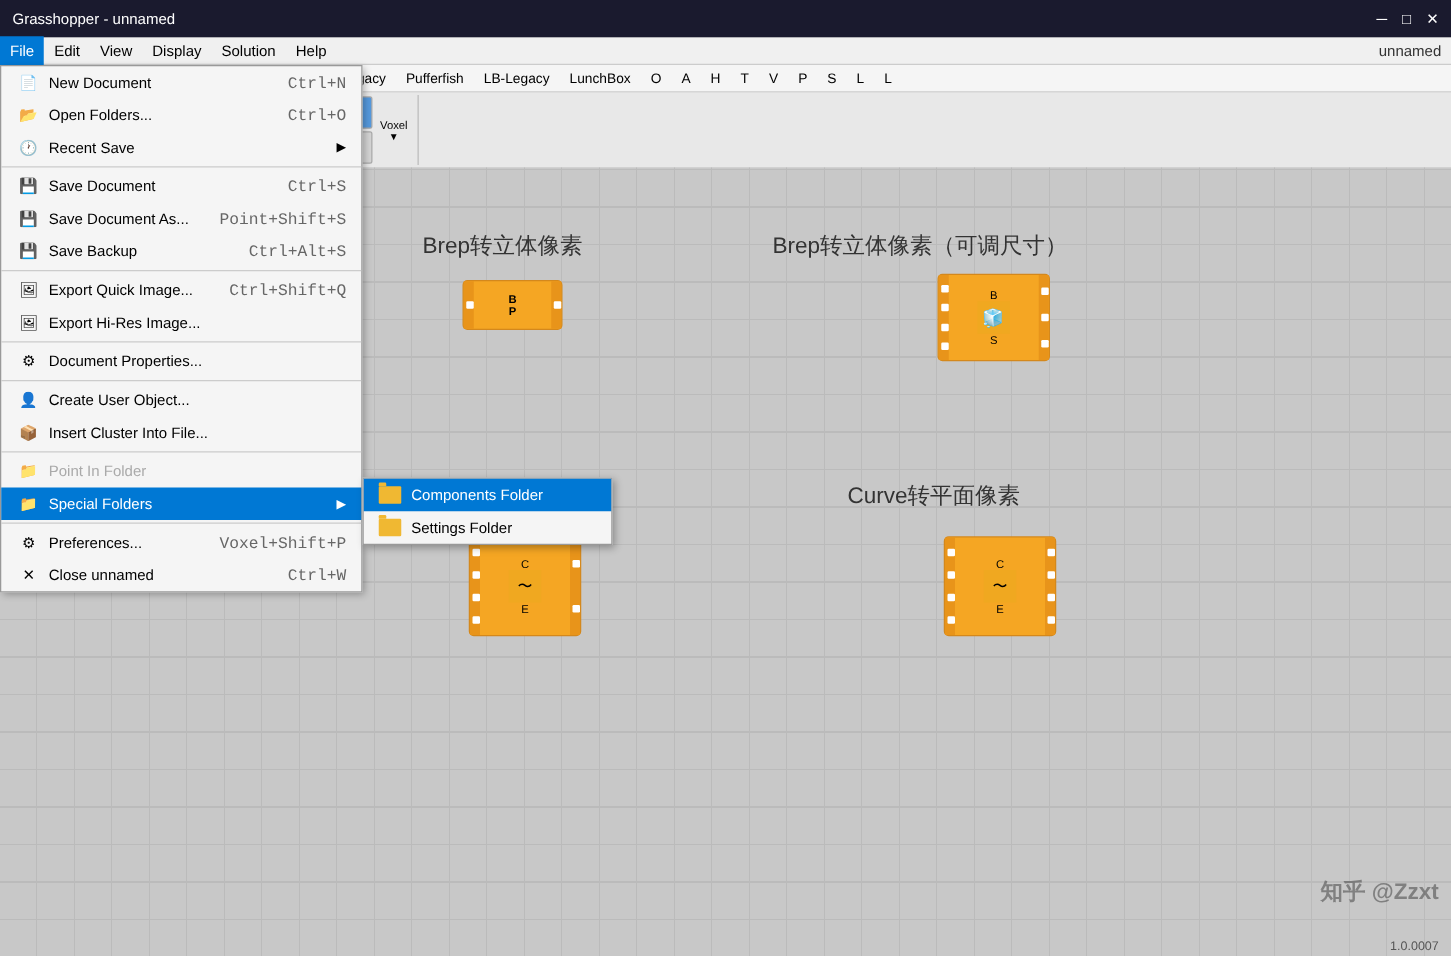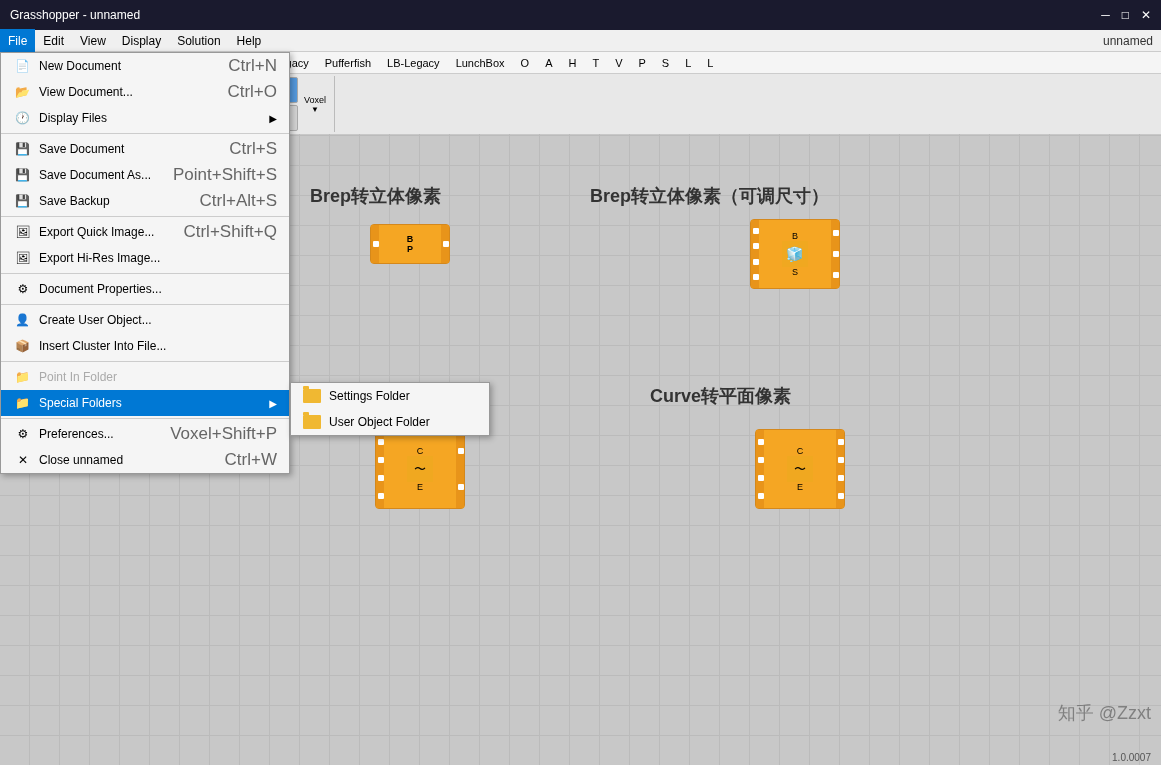--- a/index.html
+++ b/index.html
@@ -69,53 +69,53 @@
         0deg, transparent, transparent 29px, #bbb 29px, #bbb 30px
       ),
       repeating-linear-gradient(
         90deg, transparent, transparent 29px, #bbb 29px, #bbb 30px
       );
       background-color: #c8c8c8;
     }
 
     
     .canvas-label {
-      position: absolute; font-size: 18px; font-weight: bold; color: #333;
+      position: absolute; font-size: 18px; font-weight: normal; color: #333; margin-left: 28px;
     }
     .gh-component {
       position: absolute; background: #f5a623; border: 1px solid #d4881c;
       border-radius: 4px; font-size: 9px; display: flex;
     }
     .gh-port { width: 8px; background: #e8941a; display: flex; flex-direction: column; justify-content: center; gap: 3px; padding: 2px; }
     .gh-port-dot { width: 6px; height: 6px; background: #fff; border-radius: 1px; }
 
     
     #watermark {
       position: absolute; bottom: 40px; right: 10px;
-      font-size: 18px; font-weight: normal; color: rgba(80,80,80,0.6);
+      font-size: 18px; font-weight: bold; color: rgba(80,80,80,0.6);
     }
 
     
     #version {
       position: absolute; bottom: 2px; right: 10px; font-size: 10px; color: #555;
     }
 
     
     #file-menu {
       position: absolute; top: 52px; left: 0; width: 290px;
       background: #f5f5f5; border: 1px solid #999; box-shadow: 2px 2px 6px rgba(0,0,0,0.3);
       z-index: 100;
     }
     .fm-item {
       display: flex; align-items: center; justify-content: space-between;
       padding: 5px 12px; cursor: pointer; font-size: 12px; height: 26px;
     }
     .fm-item.disabled { color: #aaa; cursor: default; }
     .fm-item.highlighted { background: #0078d4; color: white; }
-    .fm-shortcut { color: #666; font-size: 17px; }
+    .fm-shortcut { color: #666; font-size: 13px; font-family: Liberation Mono, monospace; }
     .fm-separator { height: 1px; background: #ccc; margin: 2px 0; }
     .fm-arrow { font-size: 10px; }
     .fm-icon { width: 20px; height: 20px; margin-right: 6px; display: flex; align-items: center; justify-content: center; }
 
     
     #special-folders-submenu {
       position: absolute; top: 382px; left: 290px; width: 200px;
       background: #f5f5f5; border: 1px solid #999; box-shadow: 2px 2px 6px rgba(0,0,0,0.3);
       z-index: 101;
     }
@@ -333,28 +333,28 @@
   <div class="fm-item">
     <div style="display:flex;align-items:center;">
       <div class="fm-icon">📄</div>
       <span>New Document</span>
     </div>
     <span class="fm-shortcut">Ctrl+N</span>
   </div>
   <div class="fm-item">
     <div style="display:flex;align-items:center;">
       <div class="fm-icon">📂</div>
-      <span>View Document...</span>
+      <span>Open Folders...</span>
     </div>
     <span class="fm-shortcut">Ctrl+O</span>
   </div>
   <div class="fm-item">
     <div style="display:flex;align-items:center;">
       <div class="fm-icon">🕐</div>
-      <span>Display Files</span>
+      <span>Recent Save</span>
     </div>
     <span class="fm-arrow">▶</span>
   </div>
   <div class="fm-separator"></div>
   <div class="fm-item">
     <div style="display:flex;align-items:center;">
       <div class="fm-icon">💾</div>
       <span>Save Document</span>
     </div>
     <span class="fm-shortcut">Ctrl+S</span>
@@ -432,21 +432,21 @@
   <div class="fm-item">
     <div style="display:flex;align-items:center;">
       <div class="fm-icon">✕</div>
       <span>Close unnamed</span>
     </div>
     <span class="fm-shortcut">Ctrl+W</span>
   </div>
 </div>
 
 <div id="special-folders-submenu">
+  <div class="sfm-item highlighted">
+    <div class="sfm-icon"></div>
+    <span>Components Folder</span>
+  </div>
   <div class="sfm-item">
     <div class="sfm-icon"></div>
     <span>Settings Folder</span>
   </div>
-  <div class="sfm-item">
-    <div class="sfm-icon"></div>
-    <span>User Object Folder</span>
-  </div>
 </div>
 
 </body></html>

